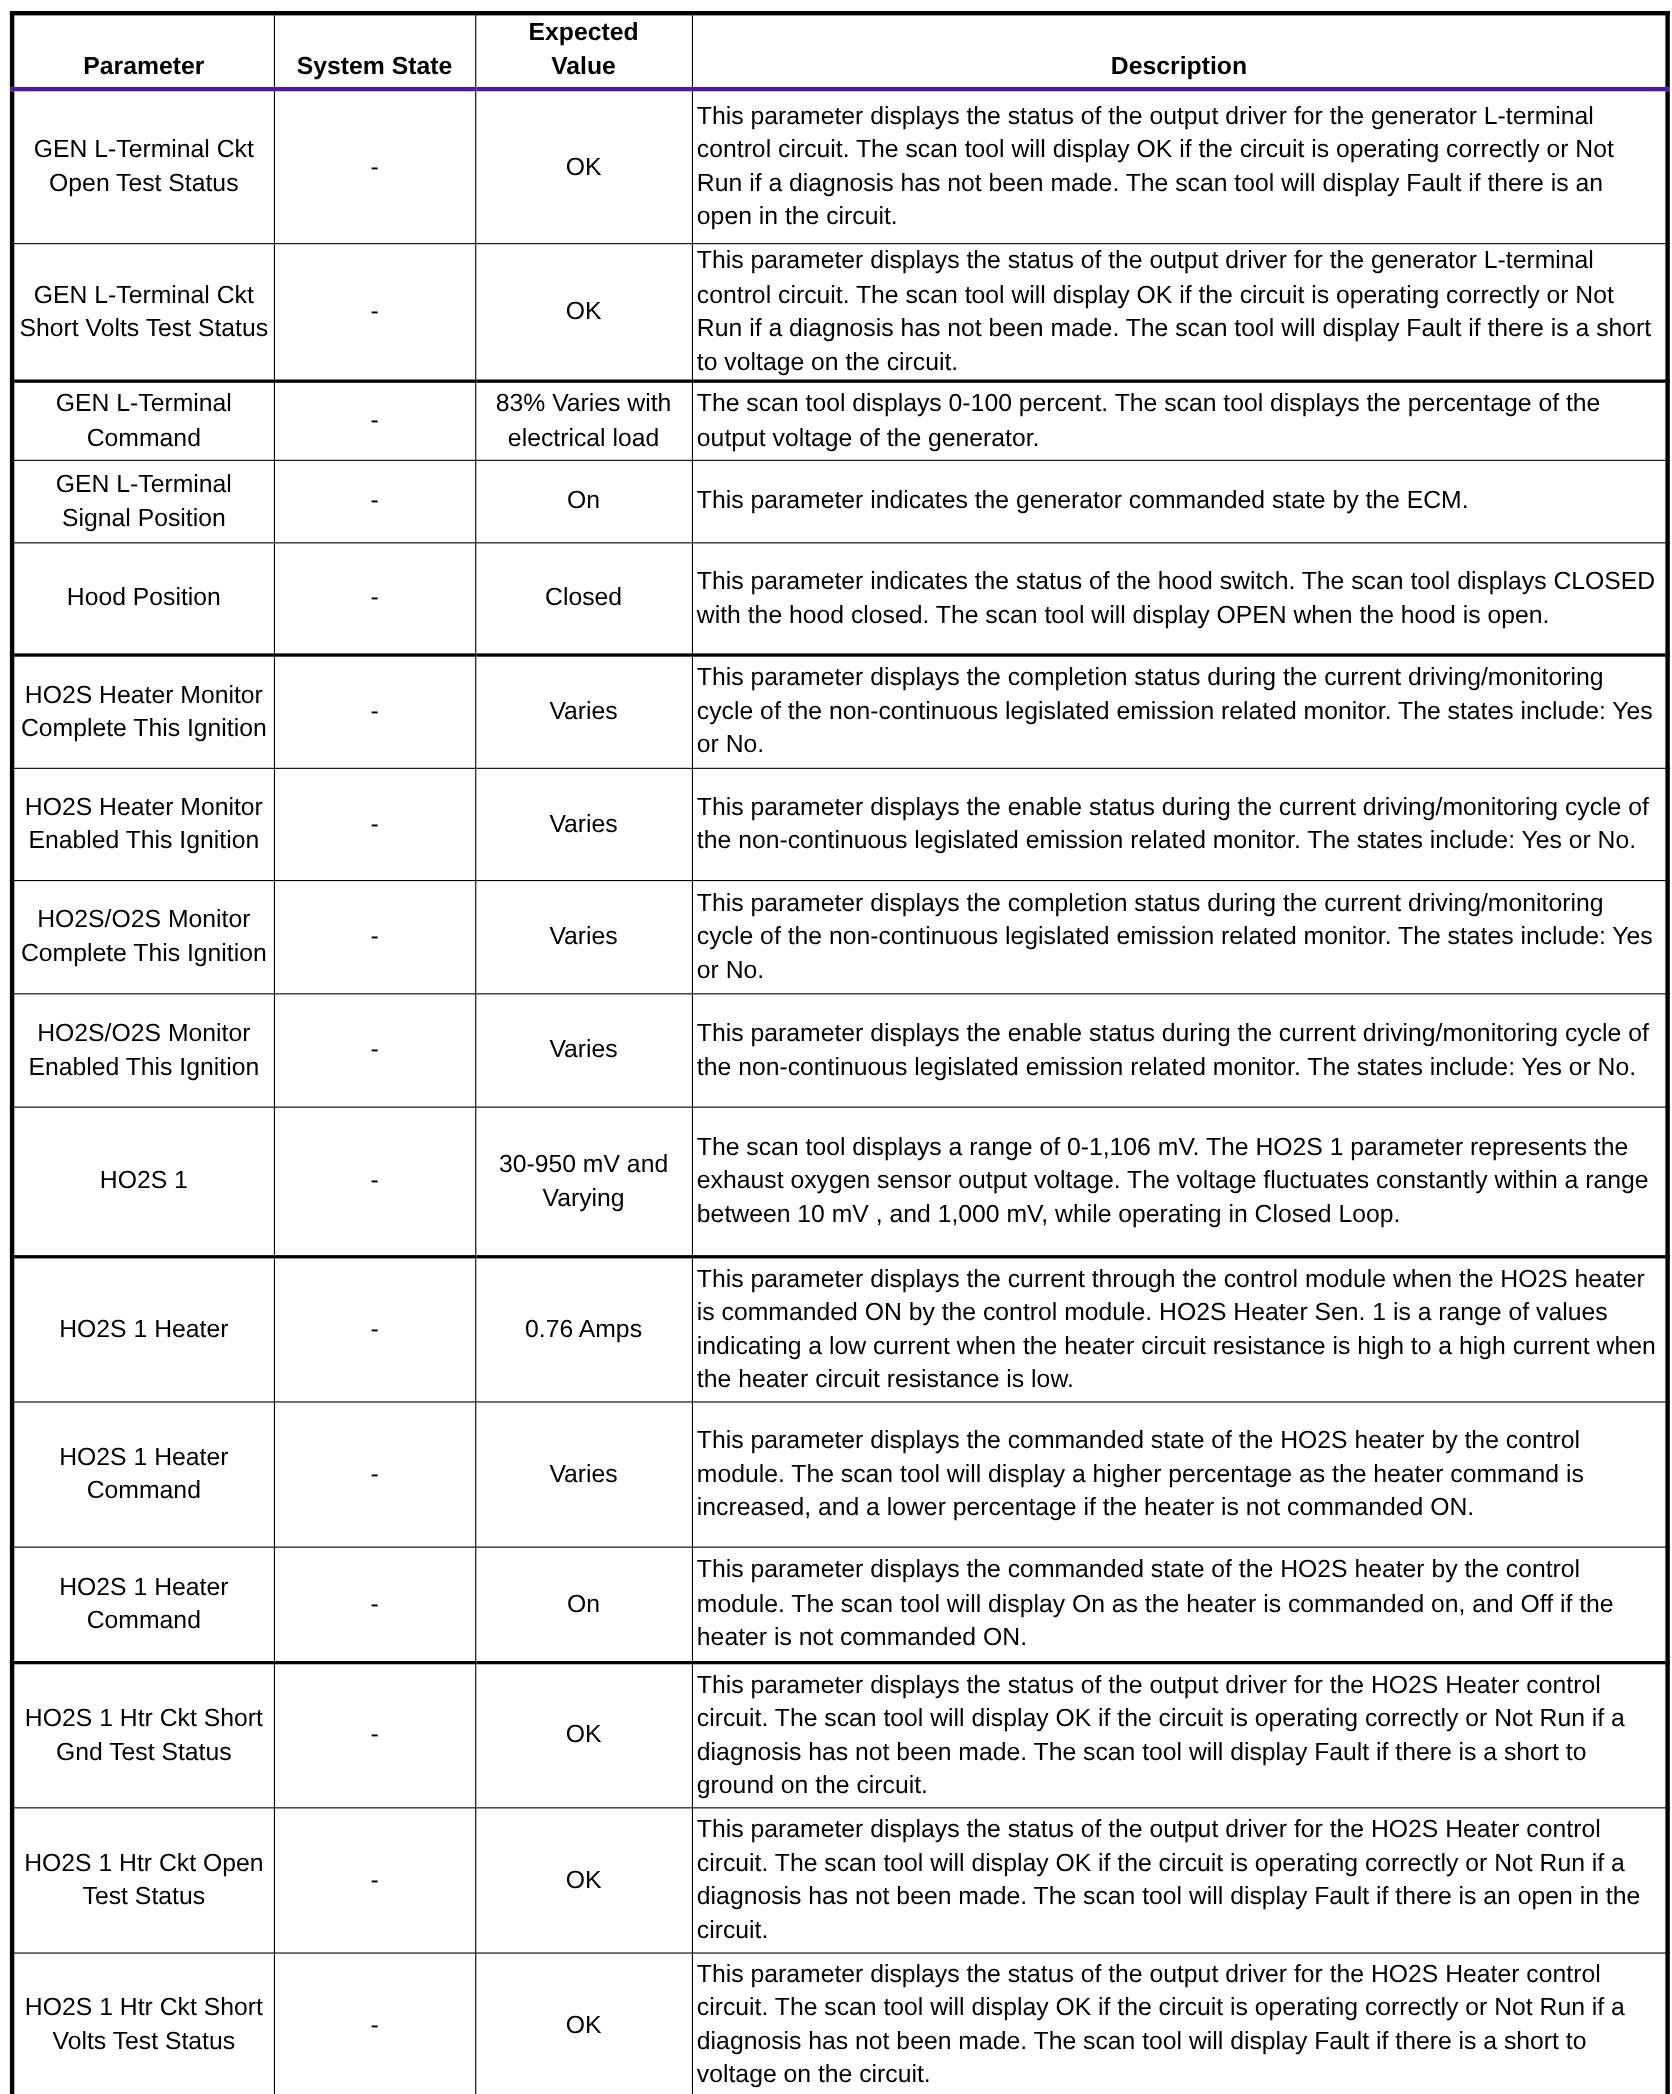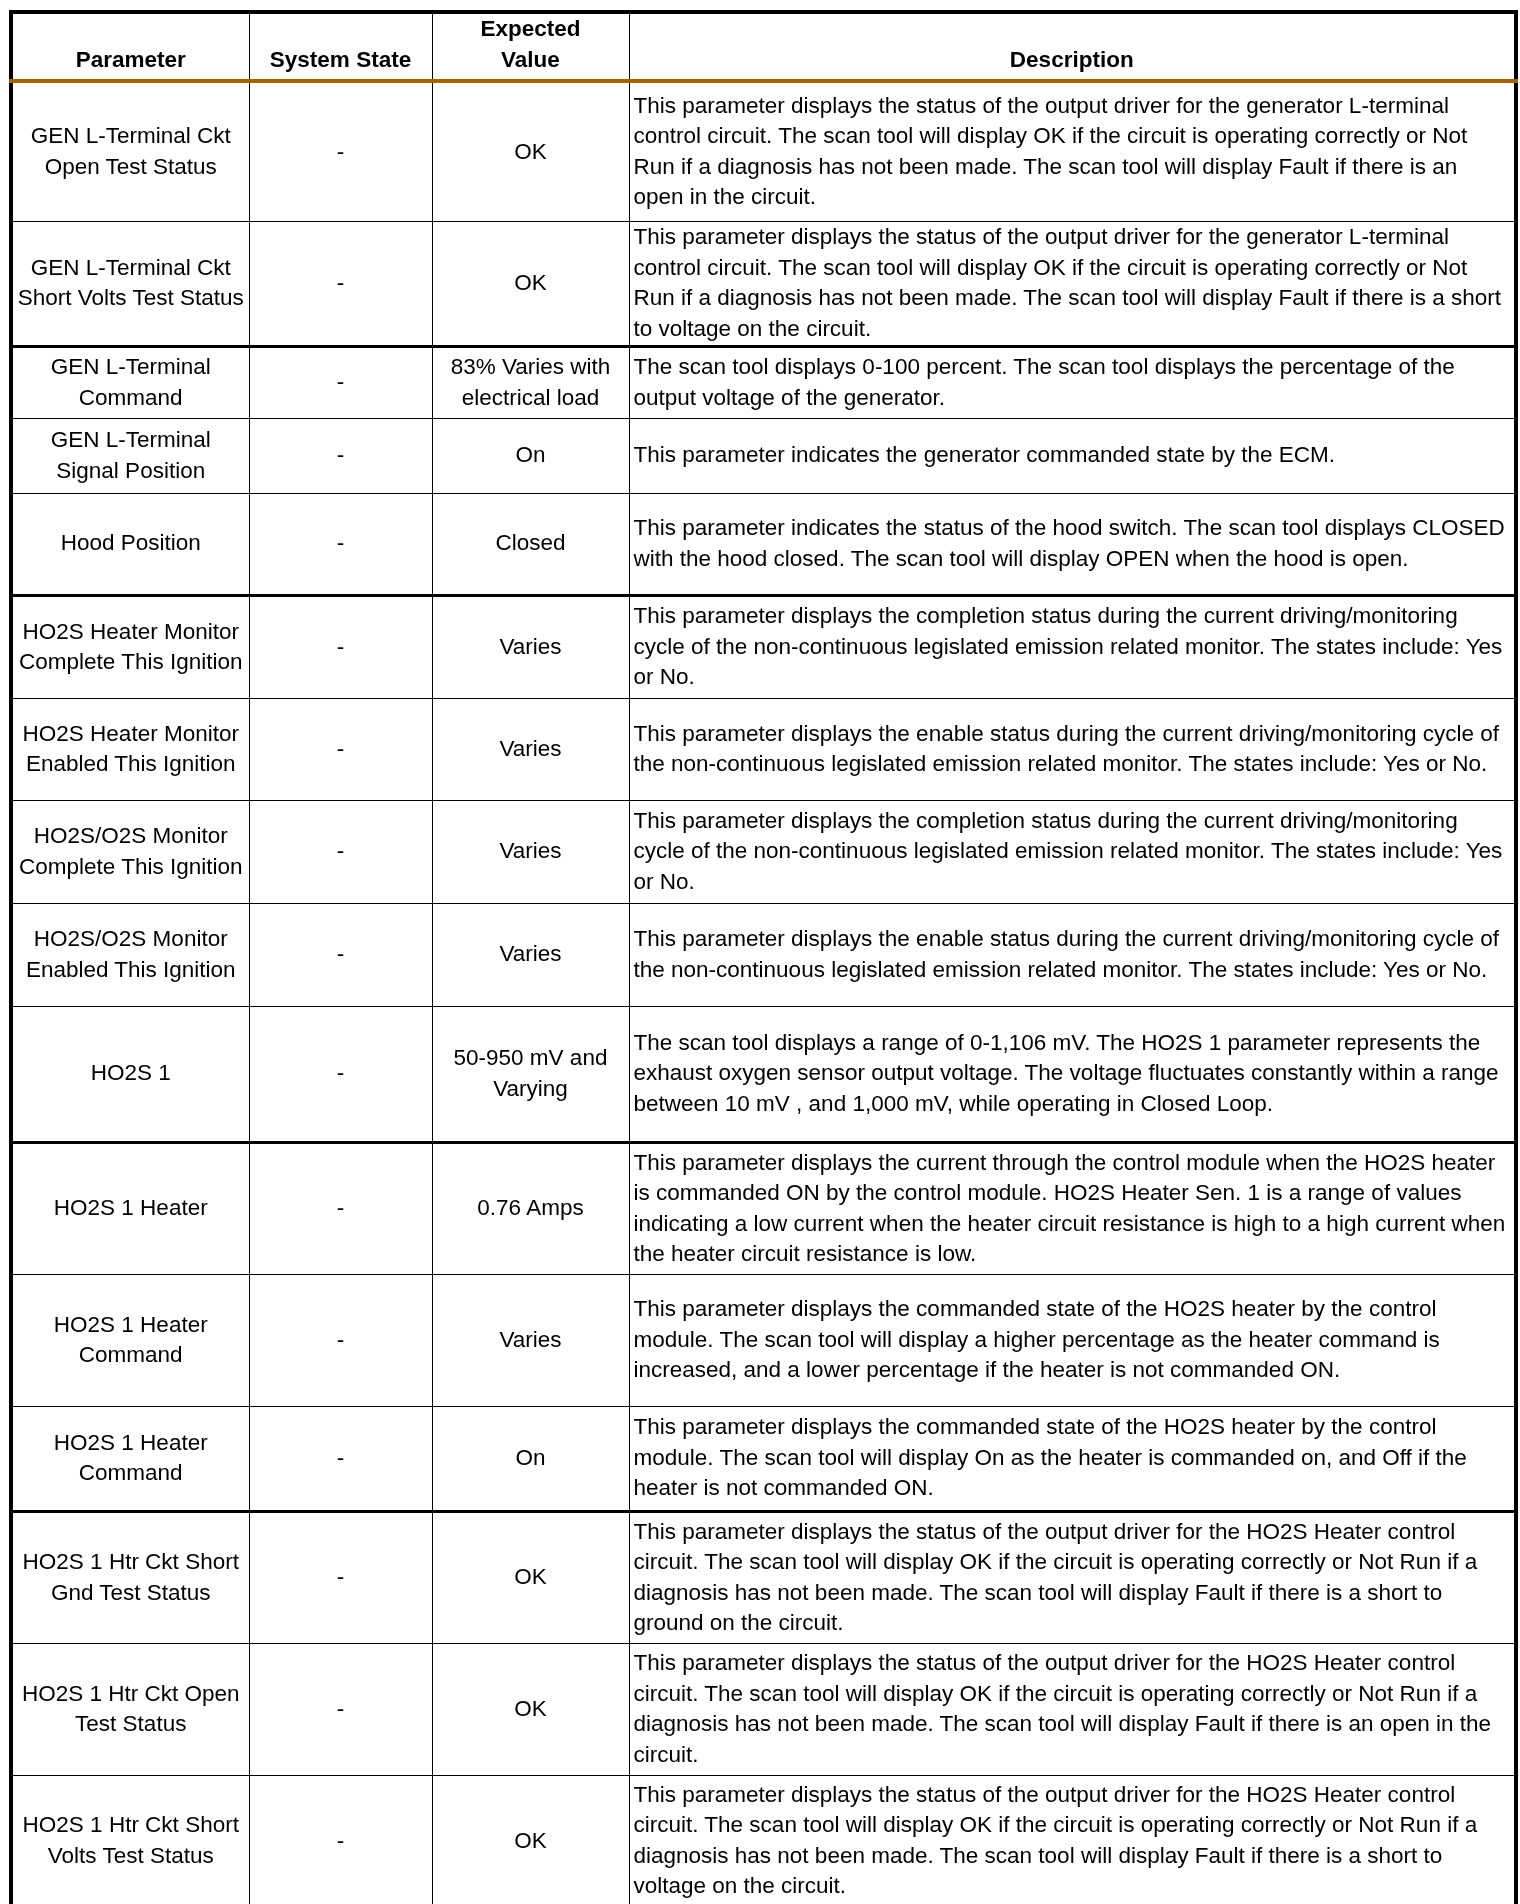--- a/index.html
+++ b/index.html
@@ -10,21 +10,21 @@
     border-collapse: collapse; table-layout: fixed;
     border: 4px solid #000;
   }
   table.params col.c1 { width: 238px; }
   table.params col.c2 { width: 183px; }
   table.params col.c3 { width: 197px; }
   table.params col.c4 { width: 887px; }
   th, td { border: 1.5px solid #000; padding: 0 4px; font-size: 22.5px; line-height: 30.5px; }
   th { font-weight: bold; text-align: center; vertical-align: bottom; padding-bottom: 4px; }
   thead tr { height: 69px; }
-  thead th { border-bottom: 4px solid #a16207; }
+  thead th { border-bottom: 4px solid #4c1d95; }
   td.param { text-align: center; vertical-align: middle; }
   td.state { text-align: center; vertical-align: middle; }
   td.value { text-align: center; vertical-align: middle; }
   td.desc { text-align: left; vertical-align: middle; }
   tr.thick-bottom td { border-bottom: 3px solid #000; }
 </style>
 </head>
 <body>
 
 <table class="params">
@@ -93,21 +93,21 @@
   </tr>
       <tr style="height: 103px;">
     <td class="param">HO2S/O2S Monitor Enabled This Ignition</td>
     <td class="state">-</td>
     <td class="value">Varies</td>
     <td class="desc">This parameter displays the enable status during the current driving/monitoring cycle of the non-continuous legislated emission related monitor. The states include: Yes or No.</td>
   </tr>
       <tr class="thick-bottom" style="height: 136px;">
     <td class="param">HO2S 1</td>
     <td class="state">-</td>
-    <td class="value">50-950 mV and Varying</td>
+    <td class="value">30-950 mV and Varying</td>
     <td class="desc">The scan tool displays a range of 0-1,106 mV. The HO2S 1 parameter represents the exhaust oxygen sensor output voltage. The voltage fluctuates constantly within a range between 10 mV , and 1,000 mV, while operating in Closed Loop.</td>
   </tr>
       <tr style="height: 132px;">
     <td class="param">HO2S 1 Heater</td>
     <td class="state">-</td>
     <td class="value">0.76 Amps</td>
     <td class="desc">This parameter displays the current through the control module when the HO2S heater is commanded ON by the control module. HO2S Heater Sen. 1 is a range of values indicating a low current when the heater circuit resistance is high to a high current when the heater circuit resistance is low.</td>
   </tr>
       <tr style="height: 132px;">
     <td class="param">HO2S 1 Heater Command</td>

